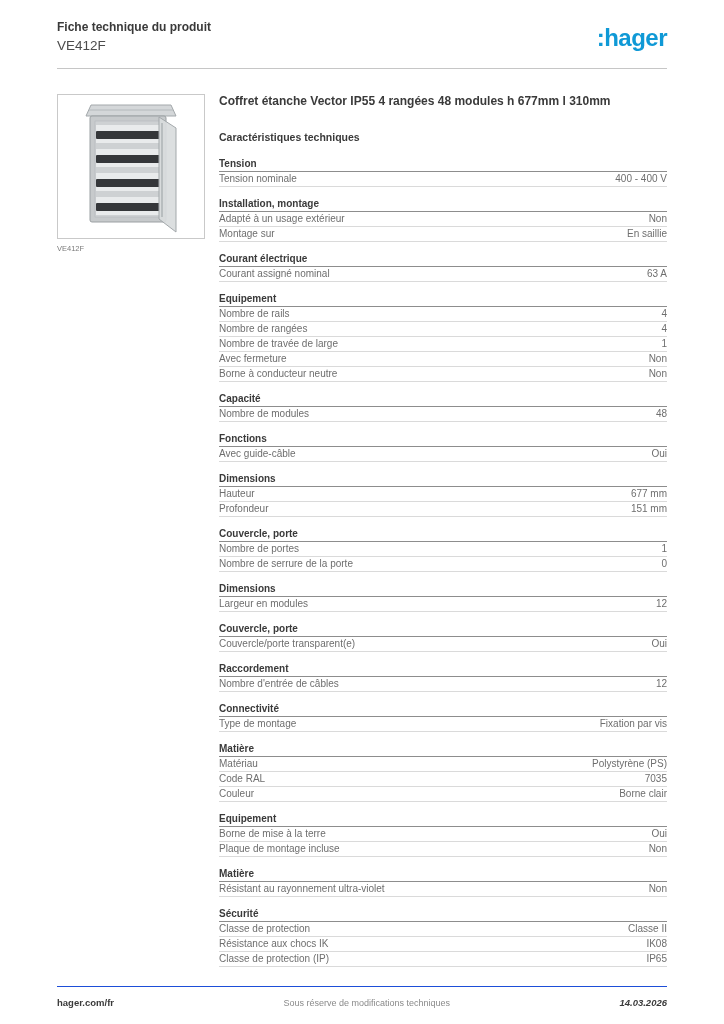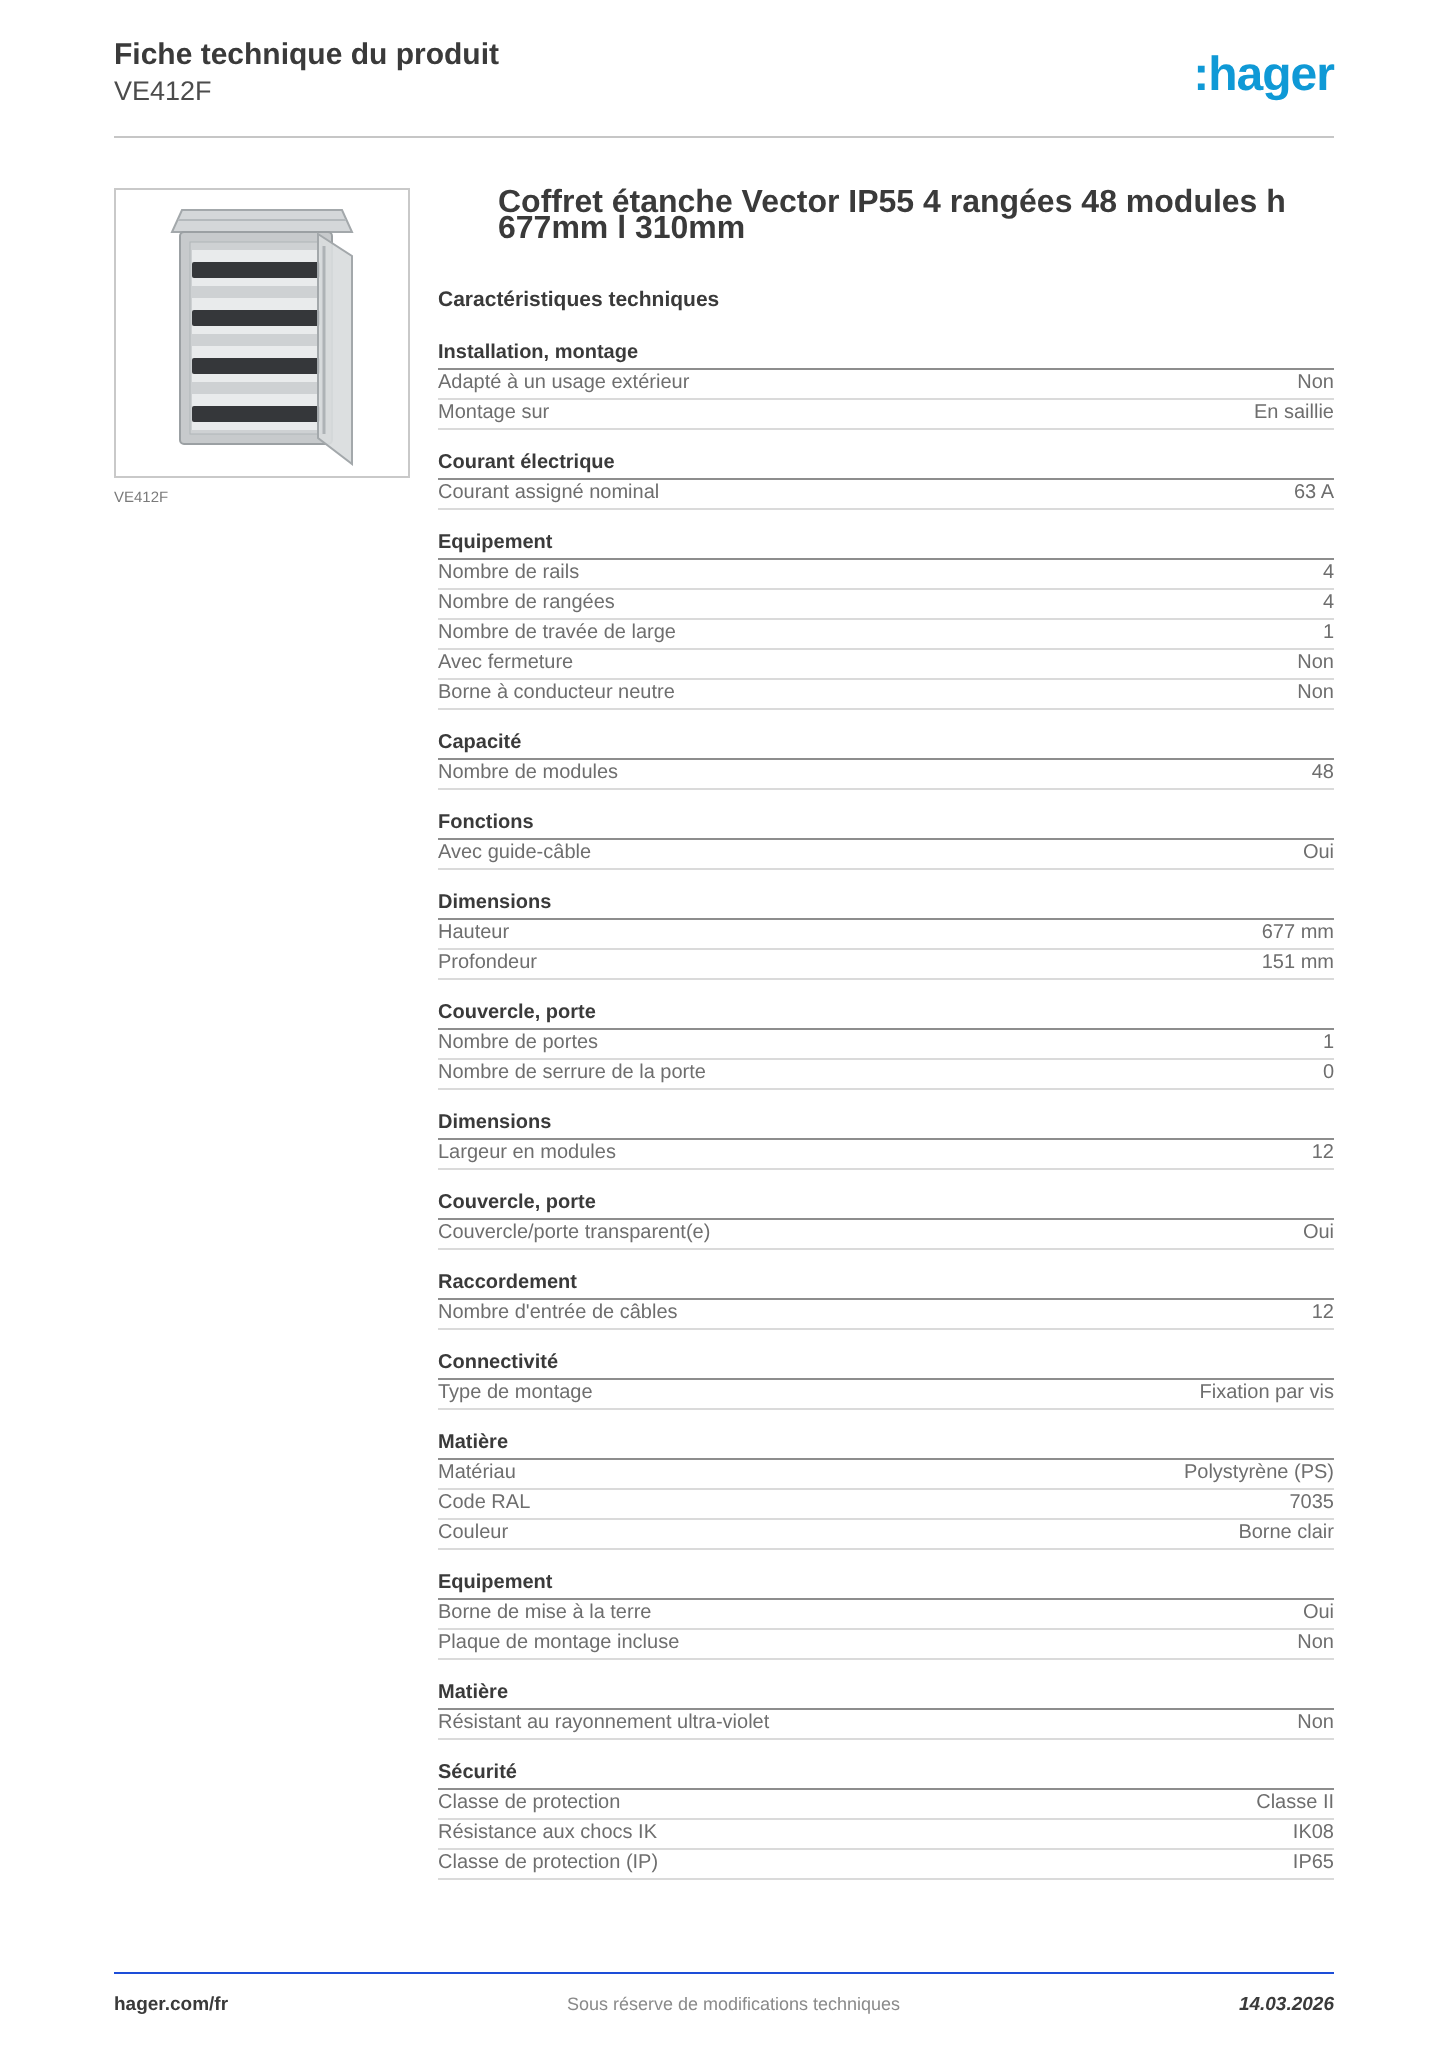--- a/index.html
+++ b/index.html
@@ -12,21 +12,21 @@
   }
   .page {
     position: absolute; inset: 0;
     padding: 18px 57px 0 57px;
   }
   
   .header {
     display: flex; justify-content: space-between; align-items: flex-start;
   }
   .header-title {
-    font-size: 15px; font-weight: bold; color: #3a3a3a; line-height: 19px;
+    font-size: 12px; font-weight: bold; color: #3a3a3a; line-height: 19px;
   }
   .header-ref {
     font-size: 13.5px; color: #4c4c4c; line-height: 17px;
   }
   .logo {
     font-size: 24px; font-weight: bold; letter-spacing: -0.5px;
     line-height: 36px; margin-top: 2px;
   }
   .header-rule {
     border: none; border-top: 1px solid #c6c6c6;
@@ -41,22 +41,22 @@
     width: 148px; height: 145px;
     border: 1px solid #c9c9c9;
     display: flex; align-items: center; justify-content: center;
     background: #ffffff;
   }
   .image-caption {
     font-size: 7.5px; color: #7a7a7a; margin-top: 5px;
   }
   .right-col { flex: 1; min-width: 0; }
   .description {
-    font-size: 16px; font-weight: bold; color: #3a3a3a;
-    line-height: 13px; margin-bottom: 23px; margin-top: 1px; margin-left: 30px;
+    font-size: 12px; font-weight: bold; color: #3a3a3a;
+    line-height: 13px; margin-bottom: 23px; margin-top: 1px;
   }
   .specs-title {
     font-size: 10.5px; font-weight: bold; color: #3a3a3a;
     margin-bottom: 14px;
   }
   
   .section { margin-top: 10px; }
   .section:first-child { margin-top: 0; }
   .sec-header {
     font-size: 10px; font-weight: bold; color: #3a3a3a;
@@ -124,20 +124,29 @@
           <line x1="83" y1="22" x2="83" y2="116" stroke="#aeb3b6" stroke-width="1.5"></line>
         </svg>
       </div>
       <div class="image-caption">VE412F</div>
     </div>
 
     <div class="right-col">
       <div class="description">Coffret étanche Vector IP55 4 rangées 48 modules h 677mm l 310mm</div>
       <div class="specs-title">Caractéristiques techniques</div>
       <div>
+  <div class="section">
+    <div class="sec-header">Tension</div>
+    <div>
+  <div class="row">
+    <span class="lbl">Tension nominale</span>
+    <span class="val">400 - 400 V</span>
+  </div>
+</div>
+  </div>
 
   <div class="section">
     <div class="sec-header">Installation, montage</div>
     <div>
   <div class="row">
     <span class="lbl">Adapté à un usage extérieur</span>
     <span class="val">Non</span>
   </div>
 
   <div class="row">

